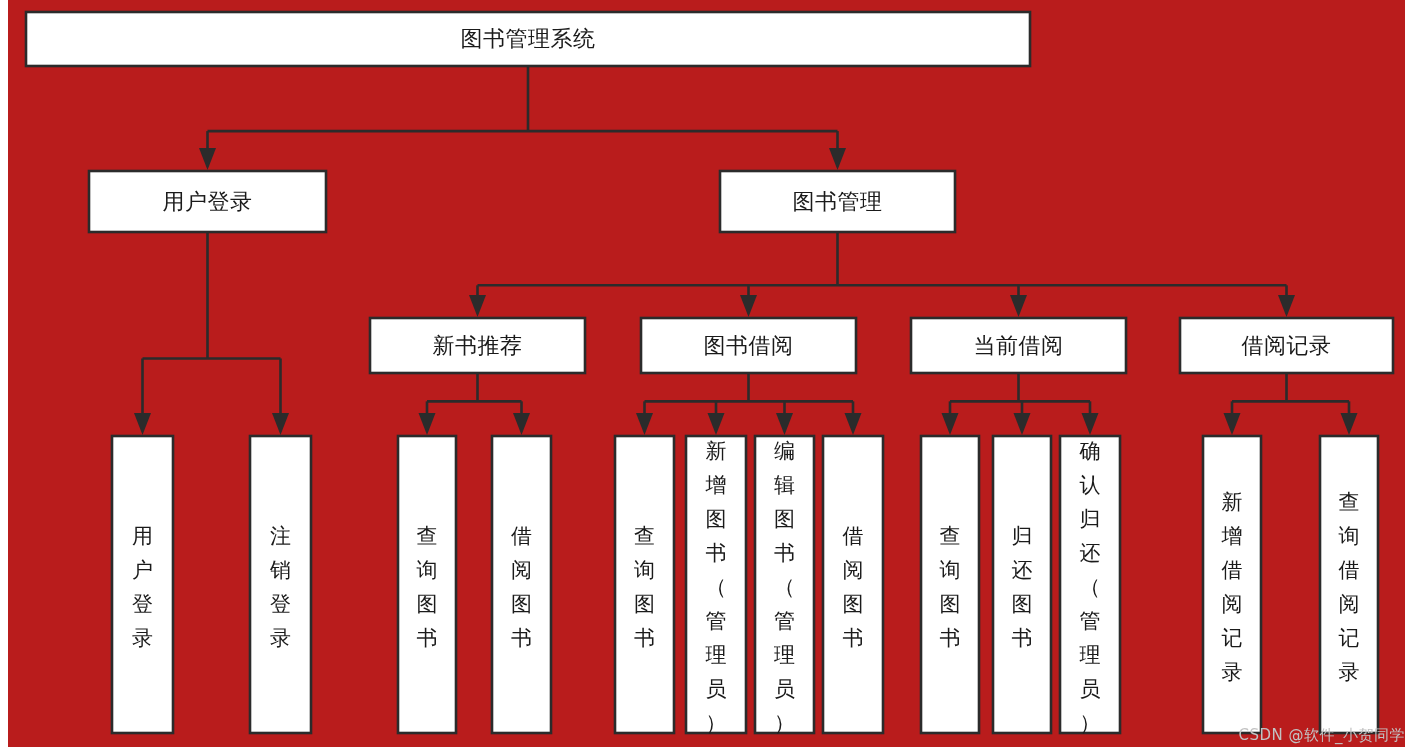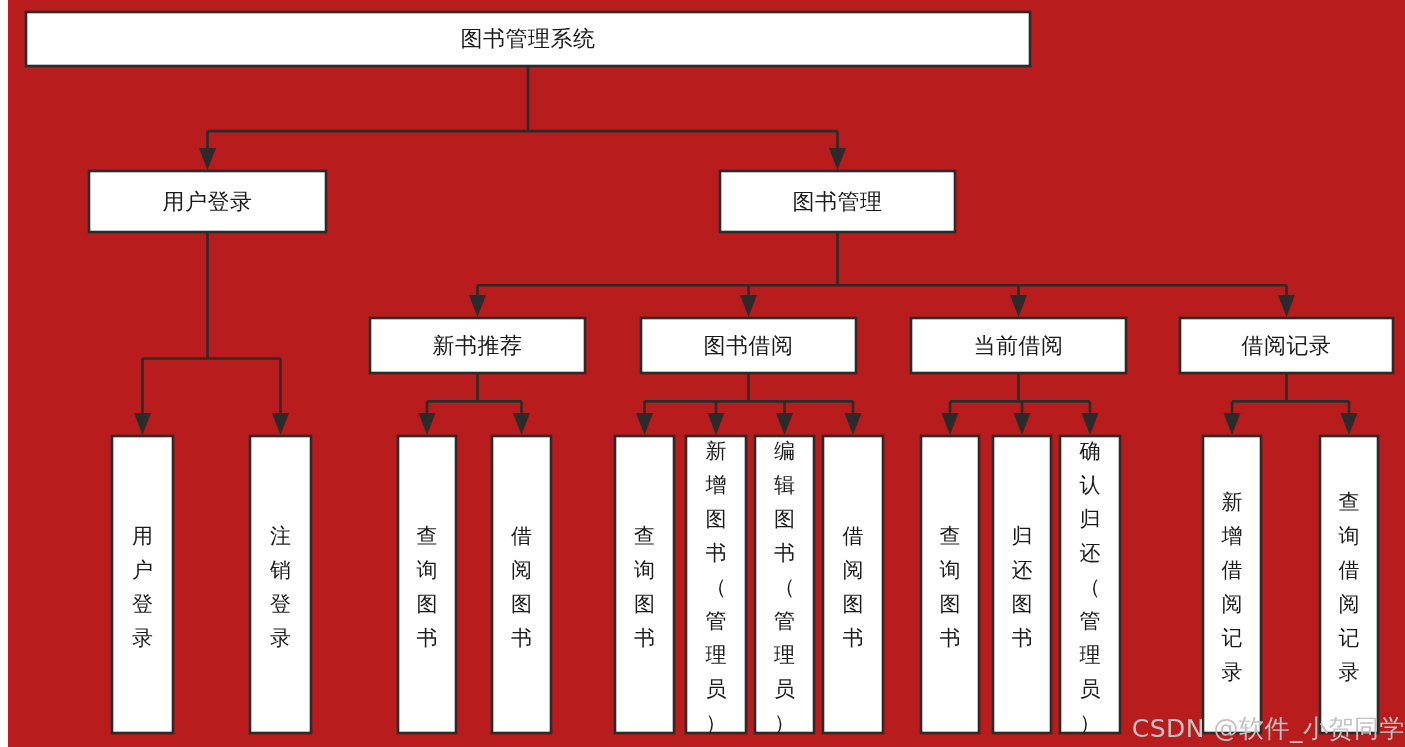--- a/index.html
+++ b/index.html
@@ -57,21 +57,21 @@
     font-size: 21px;
     fill: #1a1a1a;
     text-anchor: middle;
     letter-spacing: 0px;
   }
   .watermark {
     position: absolute;
     right: 8px;
     bottom: 2px;
     font-family: "DejaVu Sans", "Liberation Sans", sans-serif;
-    font-size: 25px;
+    font-size: 15px;
     color: #c2c2c2;
     white-space: nowrap;
     user-select: none;
     letter-spacing: 0.5px;
     text-align: center;
   }
 </style>
 </head>
 <body>
 

